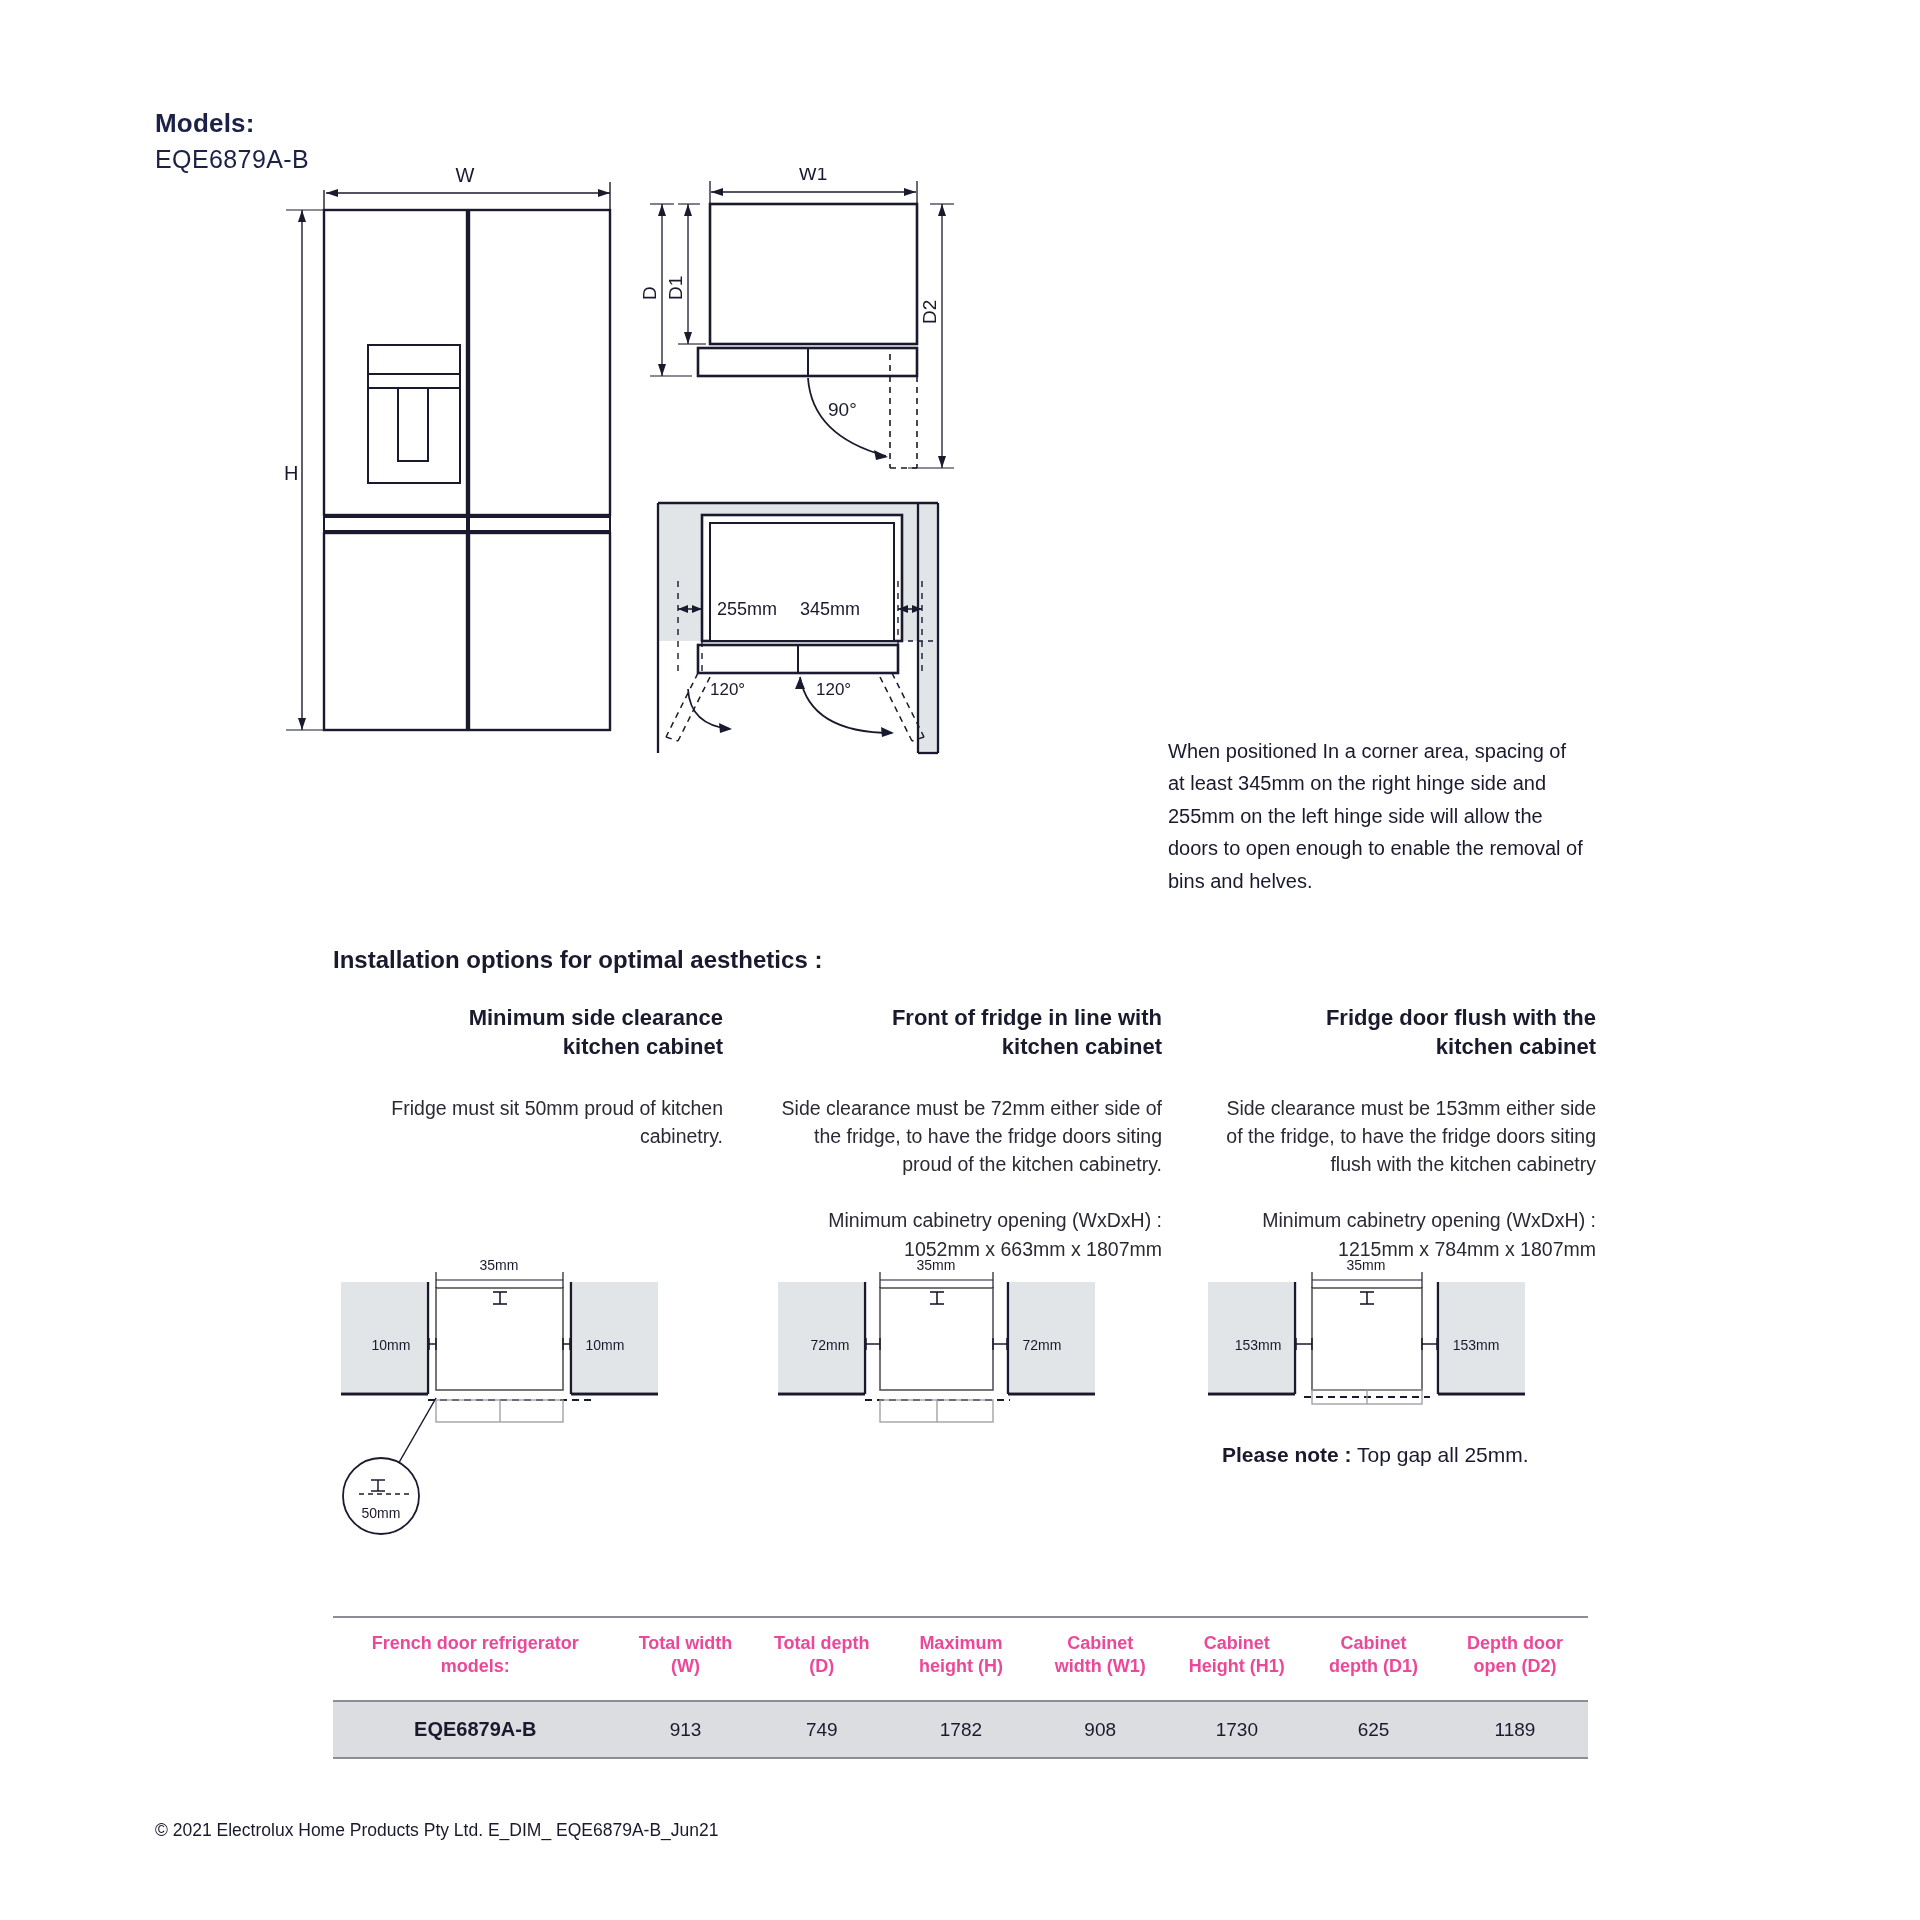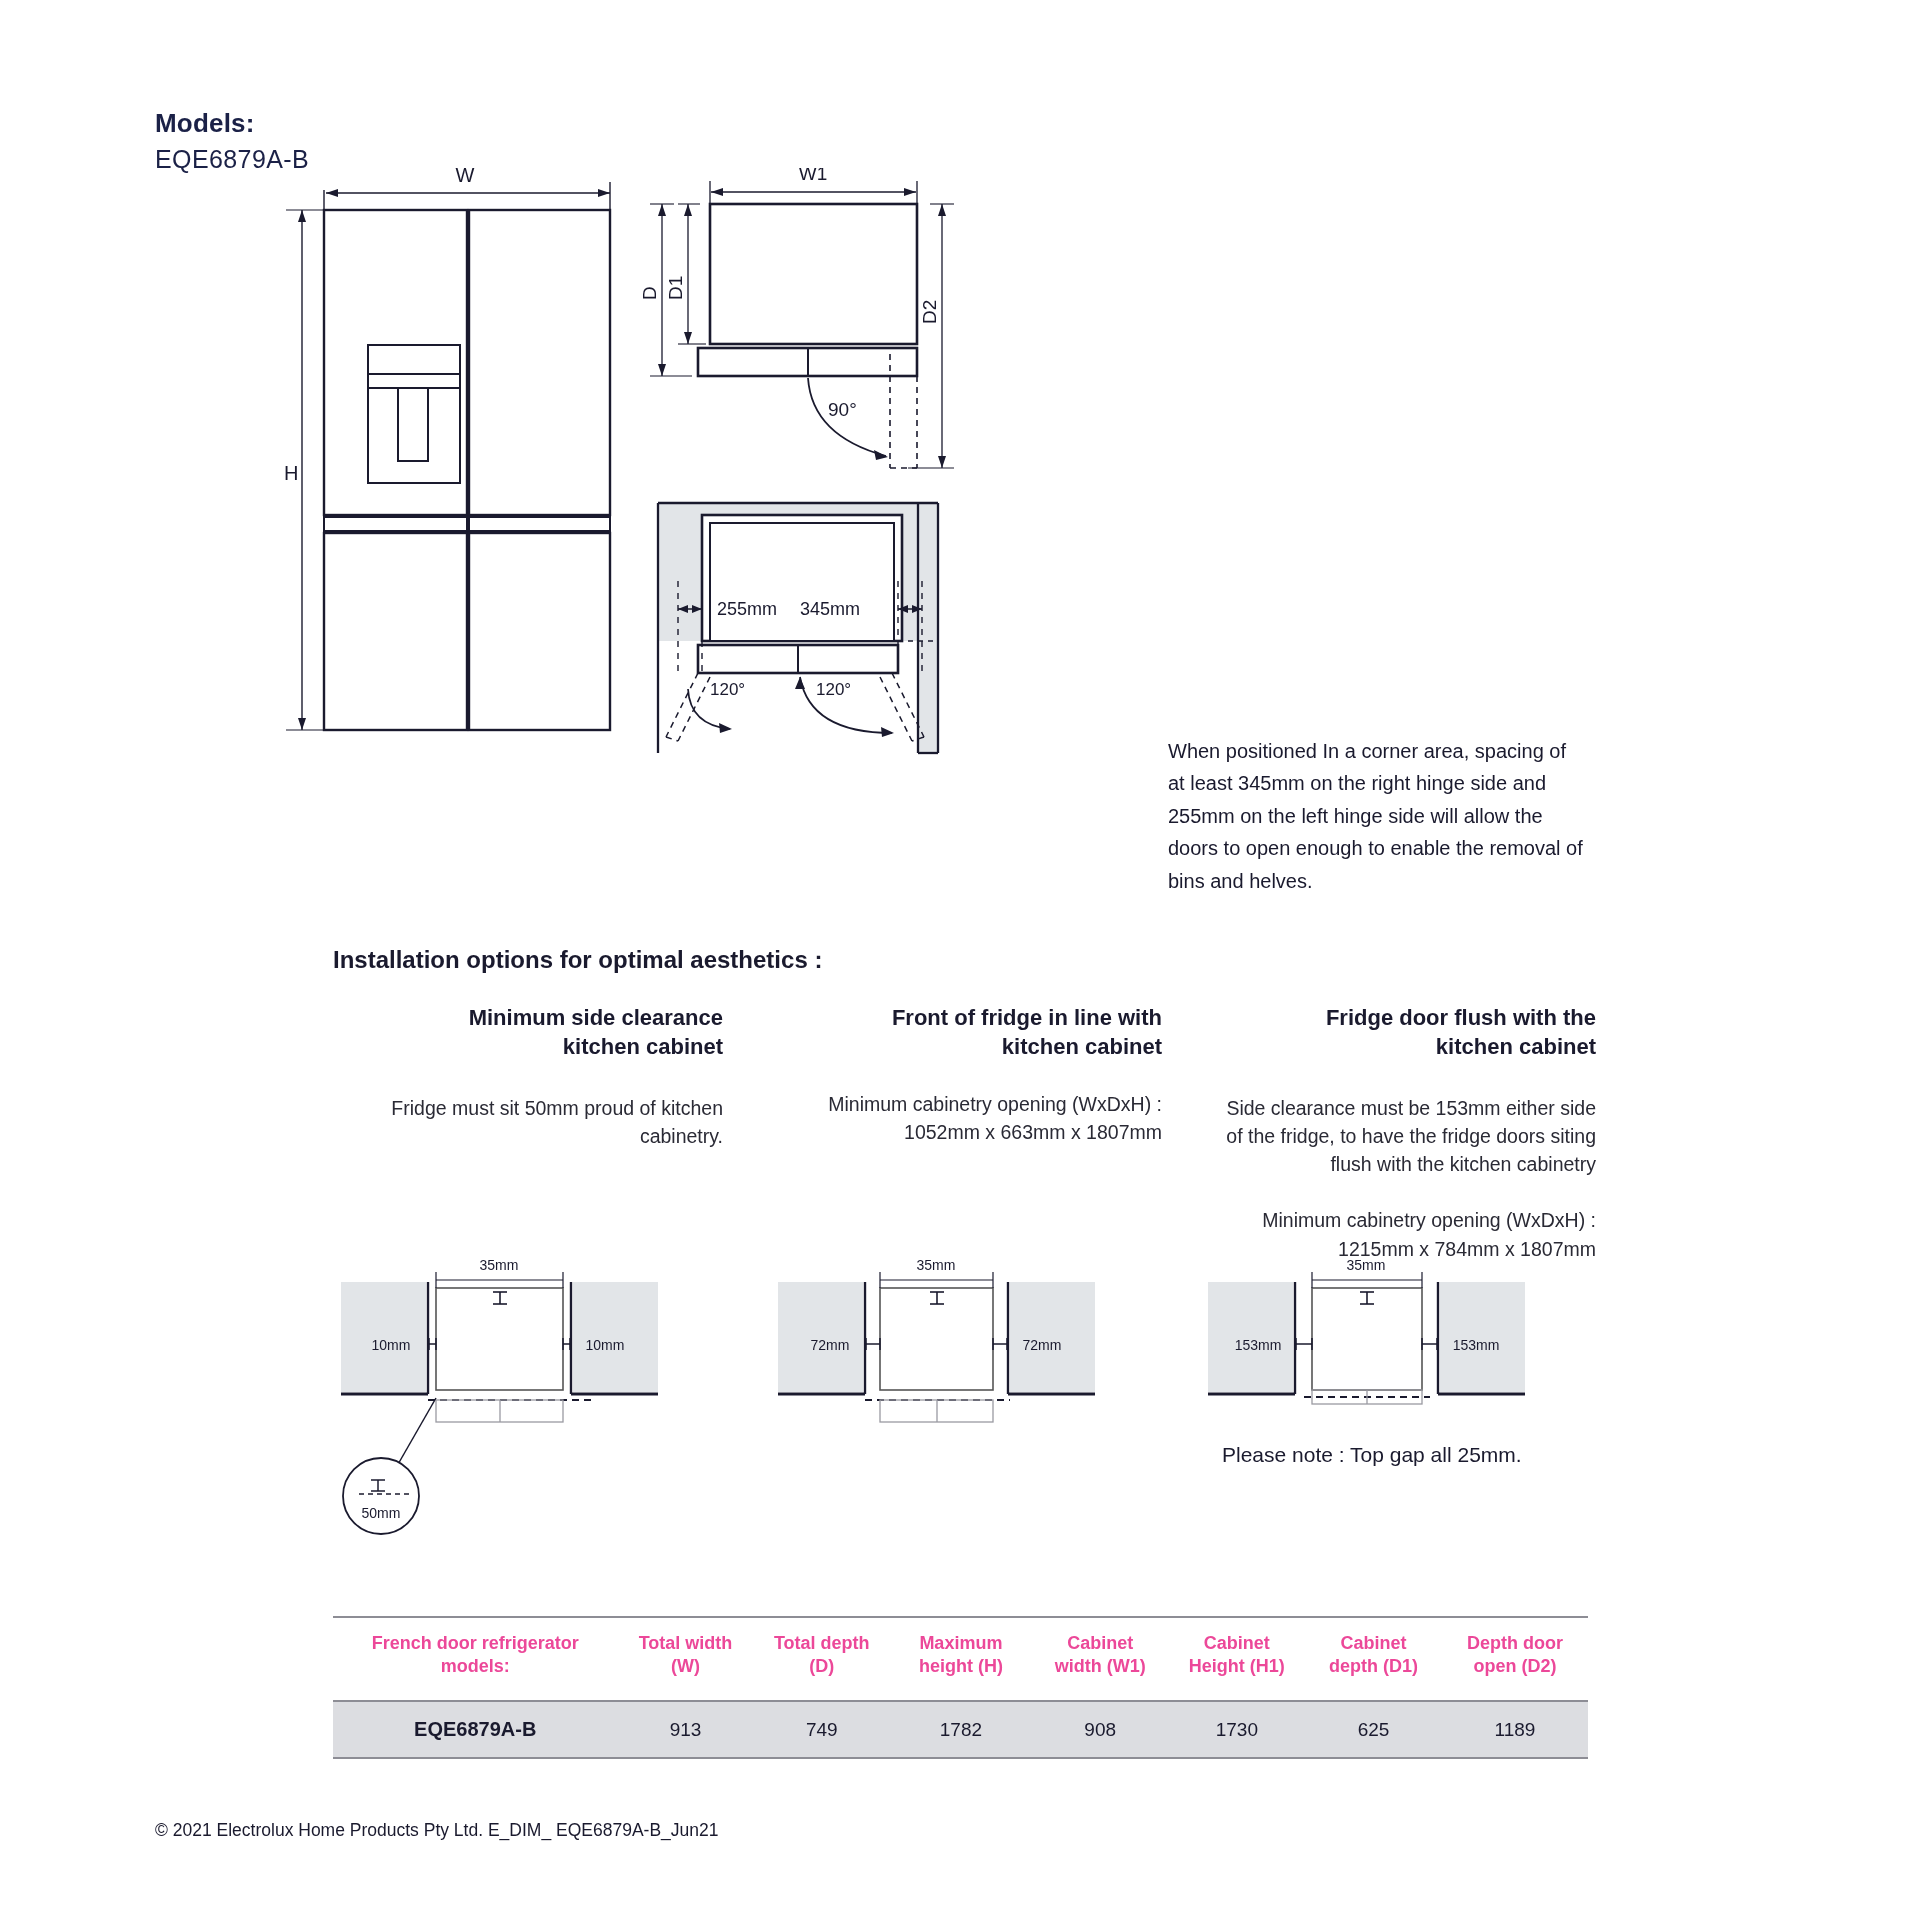--- a/index.html
+++ b/index.html
@@ -45,21 +45,21 @@
     margin:0;font-size:19.5px;line-height:1.45;color:#2a2a35;font-weight:400;
   }
   .p1{margin-top:32px !important;}
   .p2{margin-top:28px !important;}
 
   
   .please-note{
     position:absolute;left:1222px;top:1435px;
     font-size:21px;color:#1a1a2e;
   }
-  .please-note b{font-weight:normal;}
+  .please-note b{font-weight:bold;}
 
   
   .corner-note{
     position:absolute;left:1168px;top:727px;width:420px;
     font-size:20px;line-height:1.62;color:#1a1a2e;
   }
 
   
   .spec-table{
     position:absolute;left:333px;top:1608px;width:1255px;
@@ -237,20 +237,21 @@
 
   <div class="col col1">
     <h3>Minimum side clearance</h3>
     <h3>kitchen cabinet</h3>
     <p class="p1">Fridge must sit 50mm proud of kitchen cabinetry.</p>
   </div>
 
   <div class="col col2">
     <h3>Front of fridge in line with</h3>
     <h3>kitchen cabinet</h3>
+    <p class="p1">Side clearance must be 72mm either side of the fridge, to have the fridge doors siting proud of the kitchen cabinetry.</p>
     <p class="p2">Minimum cabinetry opening (WxDxH) : 1052mm x 663mm x 1807mm</p>
   </div>
 
   <div class="col col3">
     <h3>Fridge door flush with the</h3>
     <h3>kitchen cabinet</h3>
     <p class="p1">Side clearance must be 153mm either side of the fridge, to have the fridge doors siting flush with the kitchen cabinetry</p>
     <p class="p2">Minimum cabinetry opening (WxDxH) : 1215mm x 784mm x 1807mm</p>
   </div>
 

